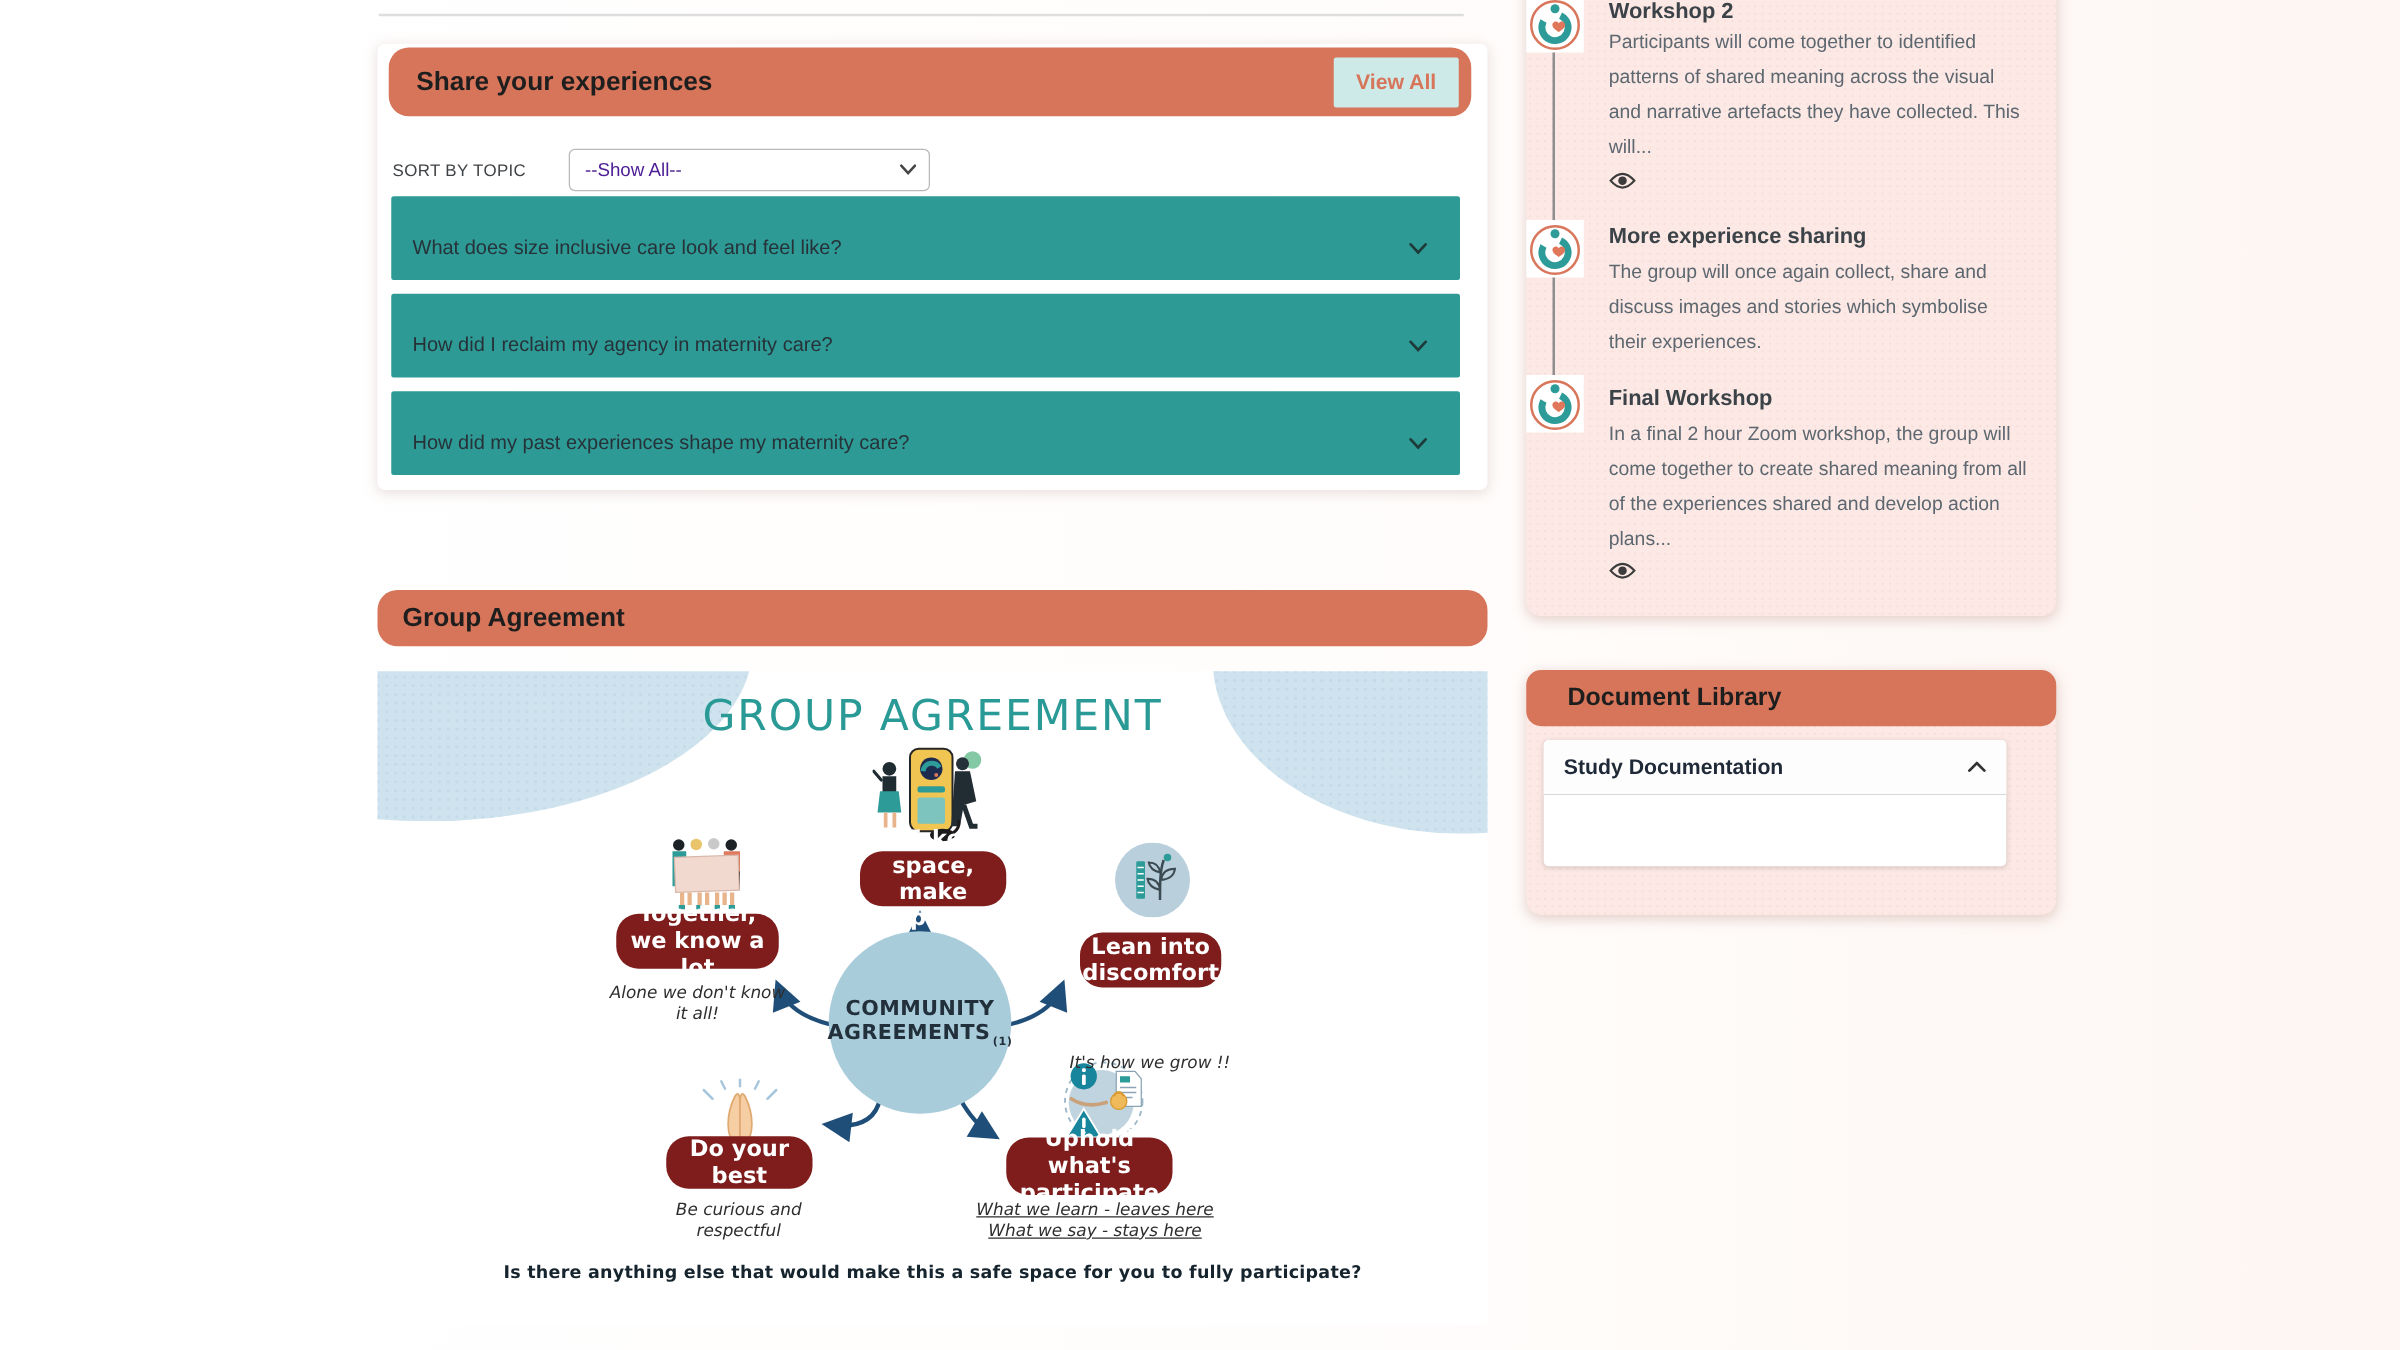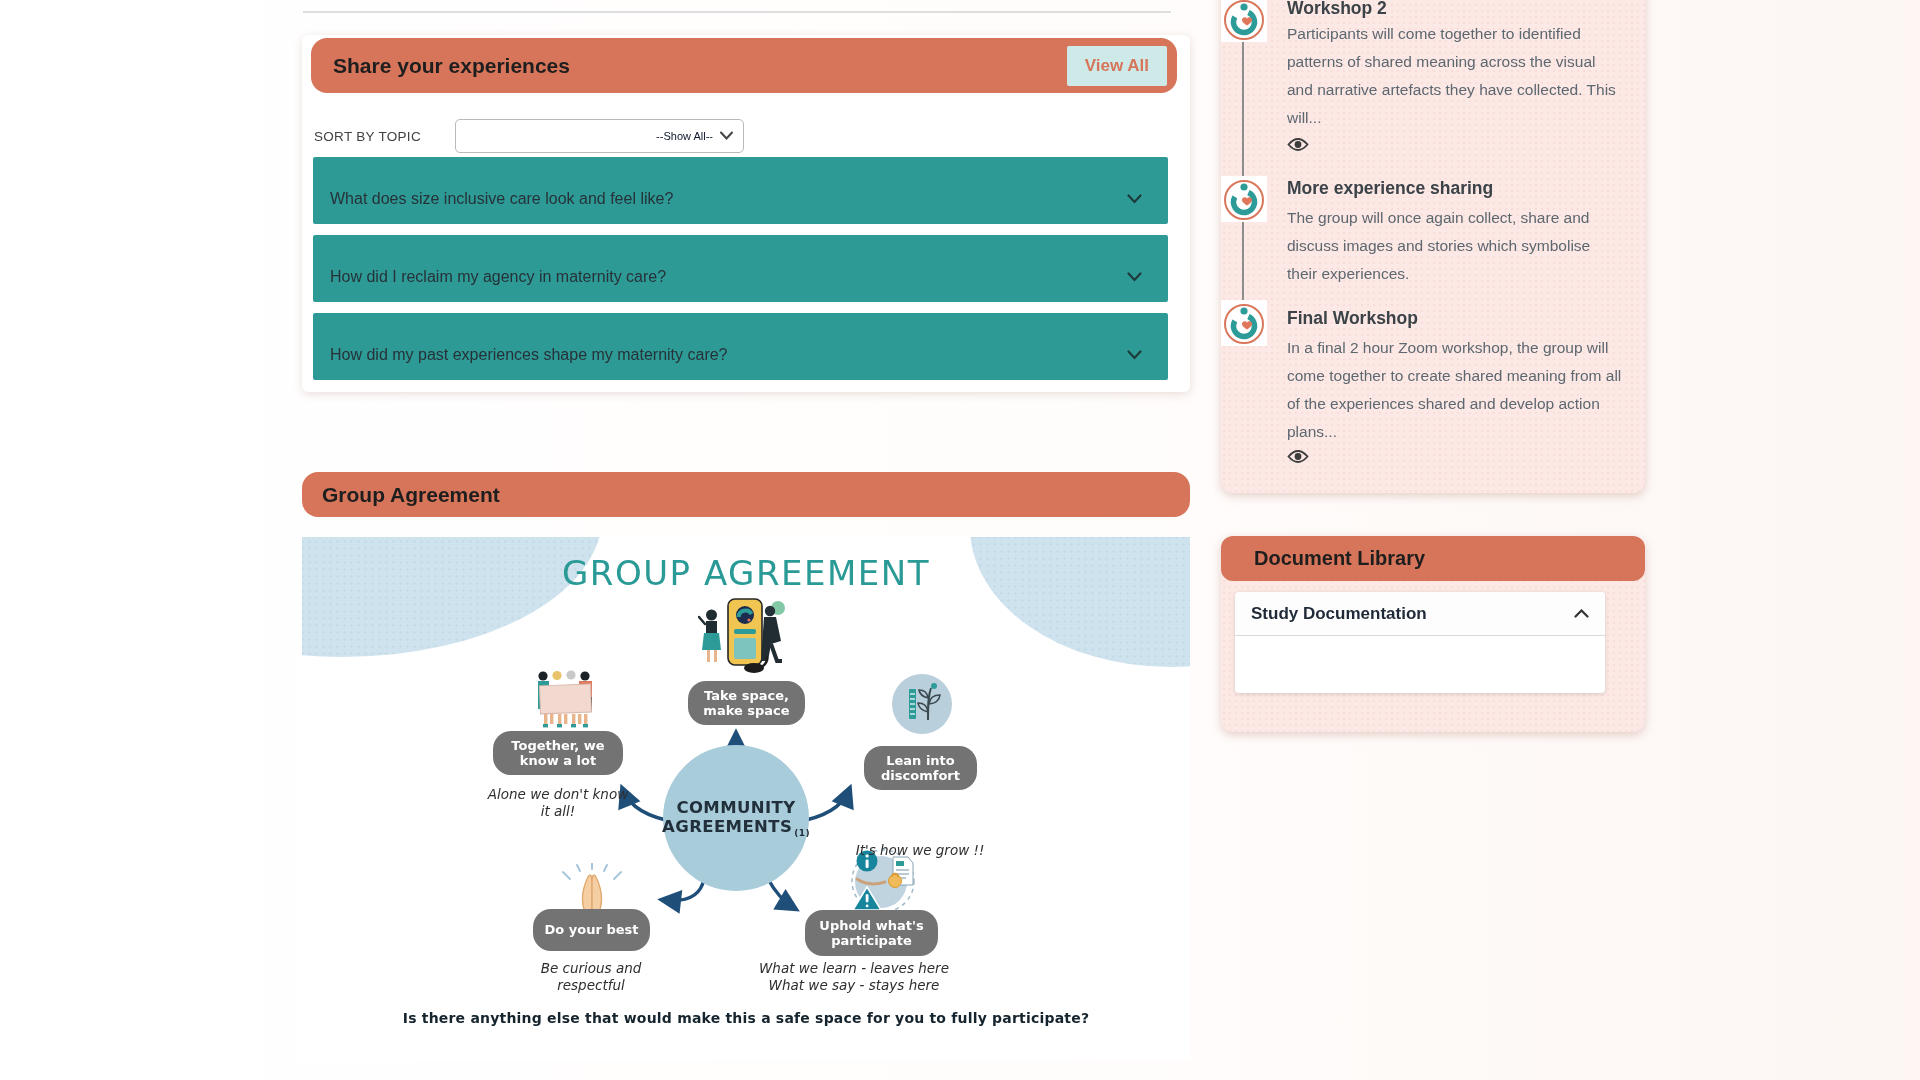--- a/index.html
+++ b/index.html
@@ -28,22 +28,22 @@
   .view-all-btn {
     background:#cdeae9; color:#d7755a; font-weight:bold; font-size:17px;
     border:none; padding:0 18px; height:40px; border-radius:2px; cursor:pointer;
     font-family:"Liberation Sans", sans-serif;
   }
   .sort-row { position:absolute; top:84px; left:12px; display:flex; align-items:center; }
   .sort-label { font-size:13.5px; color:#3f4346; letter-spacing:.3px; margin-right:34px; }
   .select-wrap { position:relative; width:289px; height:34px; }
   .select-wrap select {
     width:100%; height:100%; border:1px solid #b9b9b9; border-radius:5px;
-    background:#fff; font-size:11px; color:#0f172a; padding:0 30px 0 12px;
-    appearance:none; -webkit-appearance:none; font-family:"Liberation Sans", sans-serif;text-align:right;
+    background:#fff; font-size:15px; color:#4c1d95; padding:0 30px 0 12px;
+    appearance:none; -webkit-appearance:none; font-family:"Liberation Sans", sans-serif;
   }
   .select-wrap .sel-chev { position:absolute; right:11px; top:12px; pointer-events:none; }
 
   .accordion-list { position:absolute; top:122px; left:11px; right:22px; }
   .accordion-item {
     background:#2e9a96; border-radius:2px; height:67px; margin-bottom:11px;
     display:flex; align-items:center; justify-content:space-between;
     padding:16px 26px 0 17px; cursor:pointer;
   }
   .accordion-item .q { font-size:16px; color:#263238; }
@@ -58,37 +58,37 @@
   .ig-font { font-family:"DejaVu Sans", sans-serif; }
   .blob { position:absolute; background:#cfe3ef; border-radius:50%;
           background-image:radial-gradient(rgba(120,160,190,.14) 1px, transparent 1.3px); background-size:7px 7px; }
   .blob-left  { left:-220px; top:-160px; width:520px; height:280px; }
   .blob-right { right:-180px; top:-150px; width:400px; height:280px; }
   .ig-title {
     position:absolute; top:16px; left:0; width:100%; text-align:center;
     font-size:34px; letter-spacing:1.5px; color:#2a9a96; font-weight:500;
   }
   .bbl {
-    position:absolute; background:#737373; border-radius:18px; color:#fff;
-    font-weight:bold; font-size:13px; line-height:1.18; text-align:center;
+    position:absolute; background:#7f1d1d; border-radius:18px; color:#fff;
+    font-weight:bold; font-size:18px; line-height:1.18; text-align:center;
     display:flex; align-items:center; justify-content:center; padding:4px 6px;
   }
   .bbl-top   { left:386px; top:144px; width:117px; height:44px; }
   .bbl-left  { left:191px; top:194px; width:130px; height:44px; }
   .bbl-right { left:562px; top:209px; width:113px; height:44px; }
   .bbl-bl    { left:231px; top:372px; width:117px; height:42px; }
   .bbl-br    { left:503px; top:373px; width:133px; height:46px; }
   .cap {
     position:absolute; font-style:italic; font-size:13.5px; color:#2e2e2e;
     line-height:1.25; text-align:center;
   }
   .cap-left  { left:181px; top:249px; width:150px; }
   .cap-right { left:548px; top:257px; width:140px;margin-top:48px; }
   .cap-bl    { left:219px; top:423px; width:140px; }
-  .cap-br    { left:437px; top:423px; width:230px; }
+  .cap-br    { left:459px; top:423px; width:230px;text-decoration:underline; }
   .center-circle {
     position:absolute; left:361px; top:208px; width:146px; height:146px;
     border-radius:50%; background:#a9ccda; display:flex; flex-direction:column;
     align-items:center; justify-content:center; color:#22303c;
     font-weight:bold; font-size:16.5px; letter-spacing:.4px;
   }
   .cc-ref { font-size:9px; vertical-align:sub; margin-left:2px; }
   .ig-question {
     position:absolute; top:473px; left:0; width:100%; text-align:center;
     font-weight:bold; font-size:14px; color:#16242e; letter-spacing:.2px;

